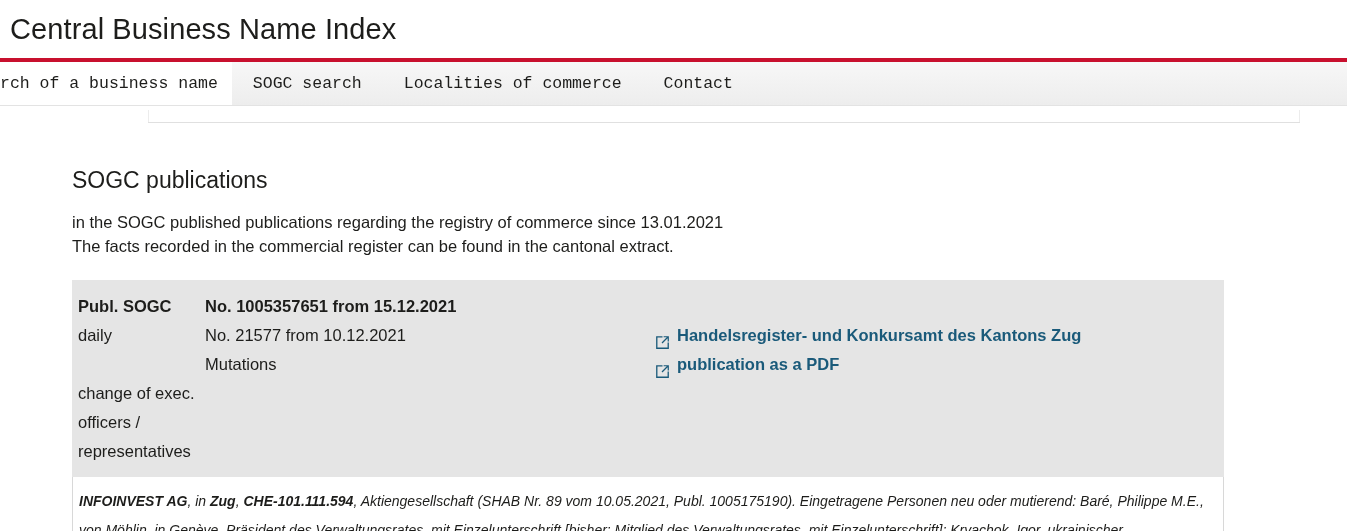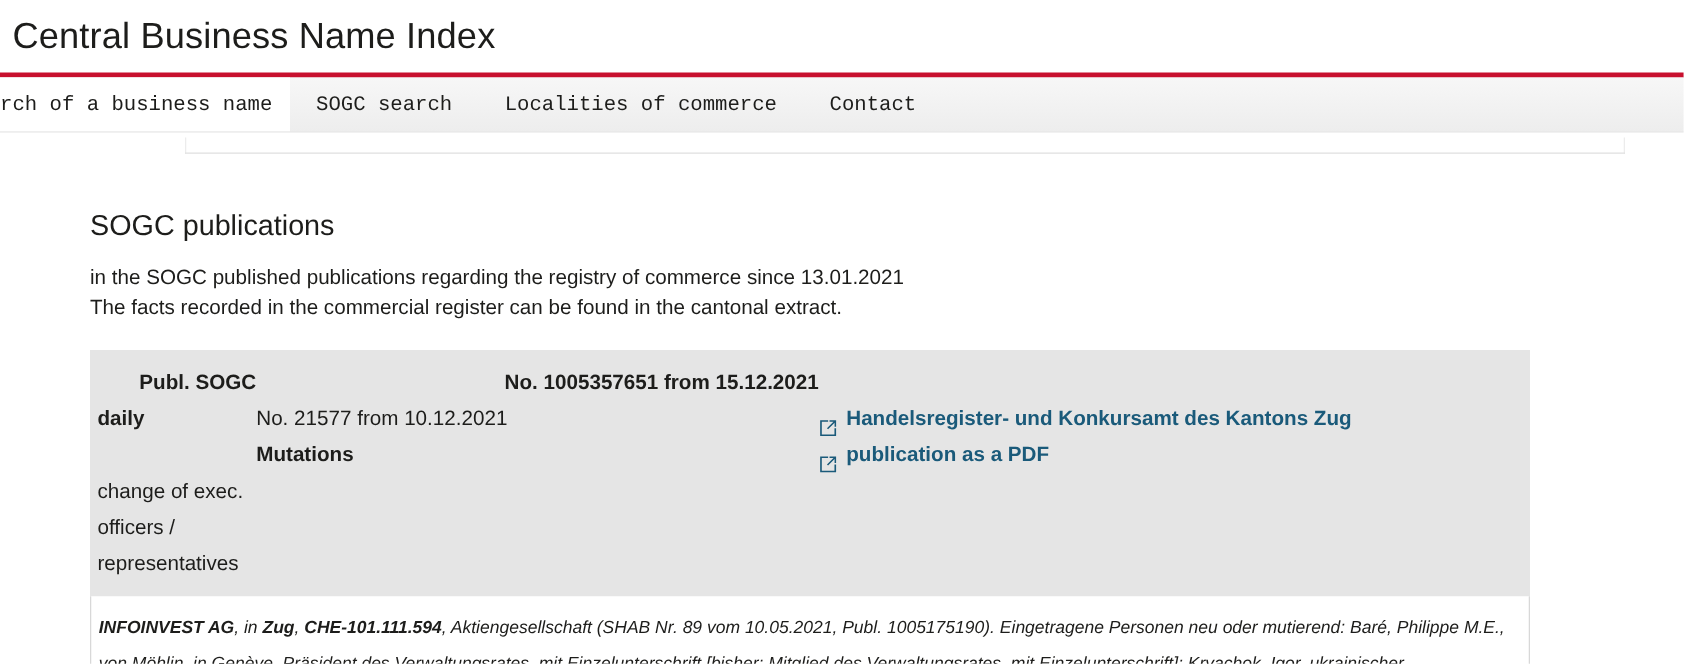--- a/index.html
+++ b/index.html
@@ -123,25 +123,23 @@
   .pub-meta-grid {
     display: grid;
     grid-template-columns: 127px 450px 1fr;
     row-gap: 0;
     font-size: 16.5px;
     line-height: 29px;
     padding-left: 6px;
   }
   .pub-label {
     color: #1d1d1b;
-    font-weight: bold;
   }
   .pub-label.bold, .pub-value.bold {
     font-weight: 700;
-    text-align: right;
   }
   .pub-value {
     color: #1d1d1b;
   }
   .pub-links {
     grid-column: 3;
     grid-row: 1 / span 4;
     padding-top: 29px;
   }
   .ext-link {

